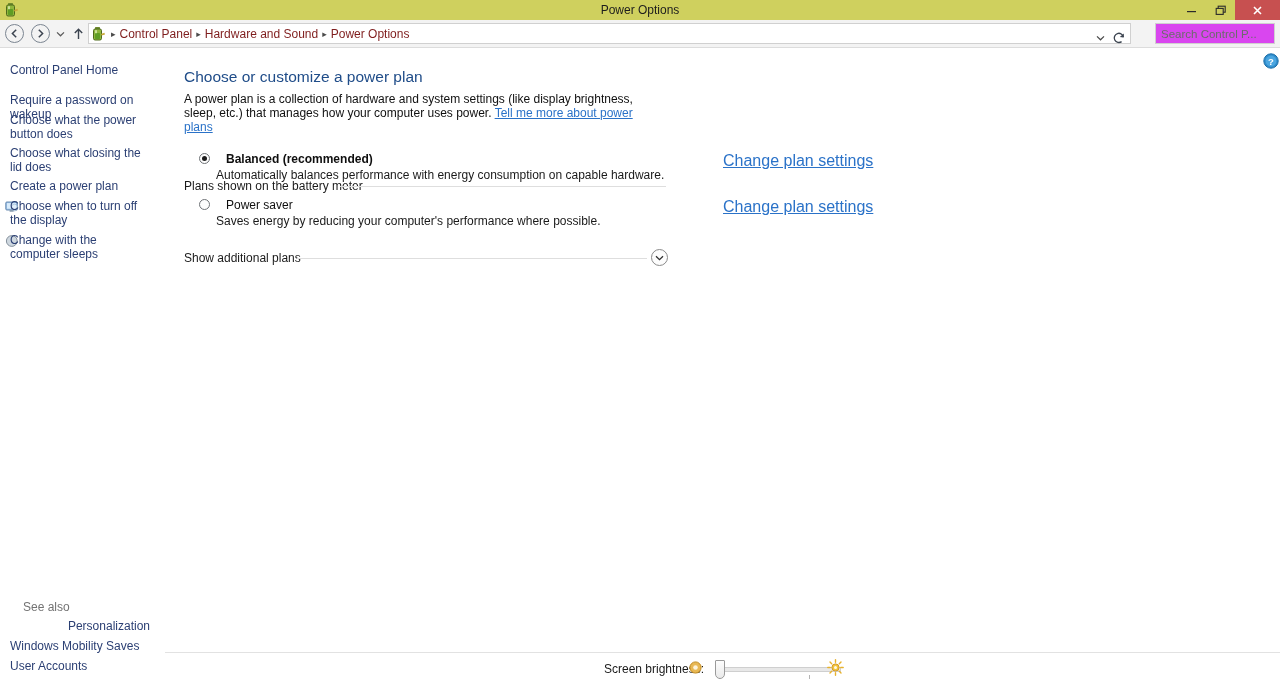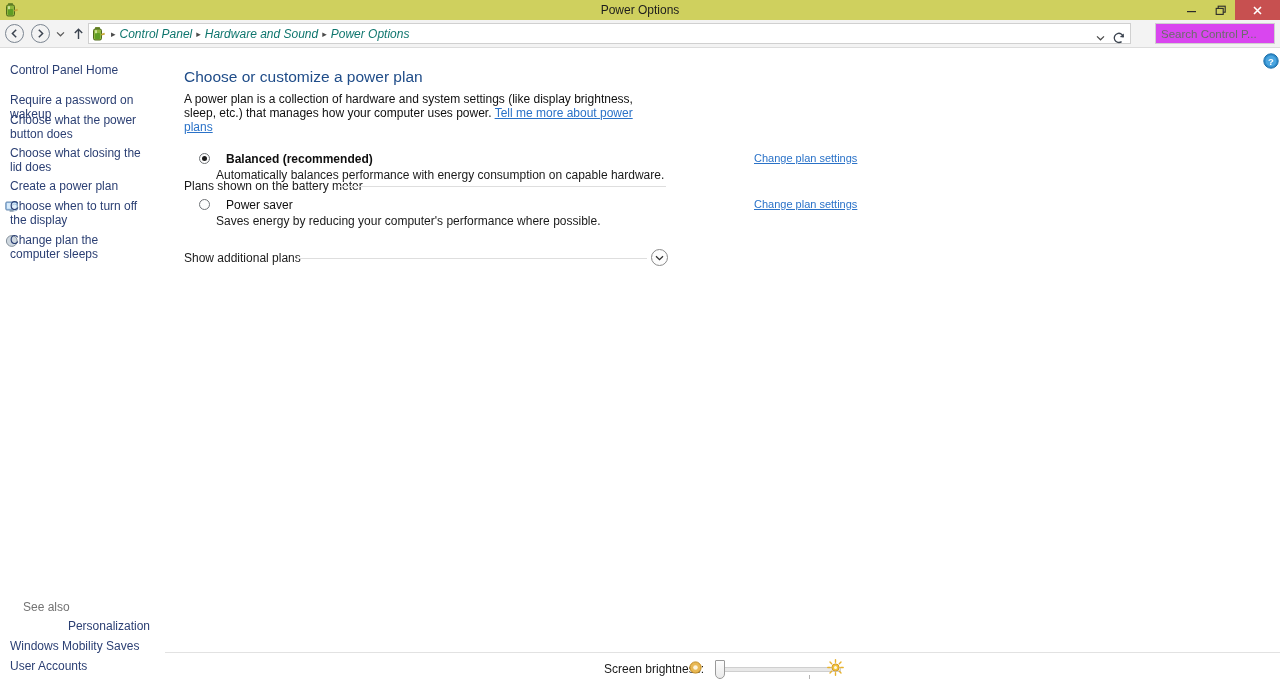--- a/index.html
+++ b/index.html
@@ -106,24 +106,23 @@
     display: flex;
     align-items: center;
   }
   .crumbicon {
     width: 16px; height: 16px;
     margin: 0 3px 0 2px;
     flex: none;
   }
   .crumb {
     font-size: 12px;
-    color: #0f766e;
+    color: #7f1d1d;
     padding: 0 3px;
     white-space: nowrap;
-    font-style: italic;
   }
   .crumb-sep {
     color: #4a4a4a;
     font-size: 9px;
     padding: 0 1px;
   }
   .addr-chevron {
     position: absolute;
     right: 22px; top: 4px;
     width: 16px; height: 19px;
@@ -264,24 +263,23 @@
   .plan-desc {
     position: absolute;
     left: 17px; top: 16px;
     font-size: 12px;
     color: #1a1a1a;
     white-space: nowrap;
   }
   .plan-link {
     position: absolute;
     left: 524px; top: 0;
-    font-size: 11px;
+    font-size: 16px;
     color: #2a72c8;
     white-space: nowrap;
-    margin-left: 31px;
   }
 
   .additional {
     position: absolute;
     left: 19px; top: 201px;
     width: 500px;
     height: 20px;
   }
   .additional-label {
     position: absolute;
@@ -482,21 +480,21 @@
     </svg>
   </span>
   <div class="side-link" style="top:152px;">Choose when to turn off the display</div>
 
   <span class="side-icon" style="top:186px;">
     <svg width="14" height="14" viewBox="0 0 14 14">
       <circle cx="6.8" cy="7" r="5.4" fill="#cfd8e0" stroke="#7c8894" stroke-width="0.9"></circle>
       <path d="M6.8 1.6 A5.4 5.4 0 0 0 6.8 12.4 A5.4 5.4 0 0 1 6.8 1.6z" fill="#51606e"></path>
     </svg>
   </span>
-  <div class="side-link" style="top:186px;">Change plan the computer sleeps</div>
+  <div class="side-link" style="top:186px;">Change with the computer sleeps</div>
 
   <div class="seealso-label" style="top:552px;">See also</div>
   <div class="side-link" style="top:572px;text-align:right;">Personalization</div>
   <div class="side-link" style="top:592px;">Windows Mobility Saves</div>
   <div class="side-link" style="top:612px;">User Accounts</div>
 </div>
 
 <div class="content">
 
   <span class="help-btn">

